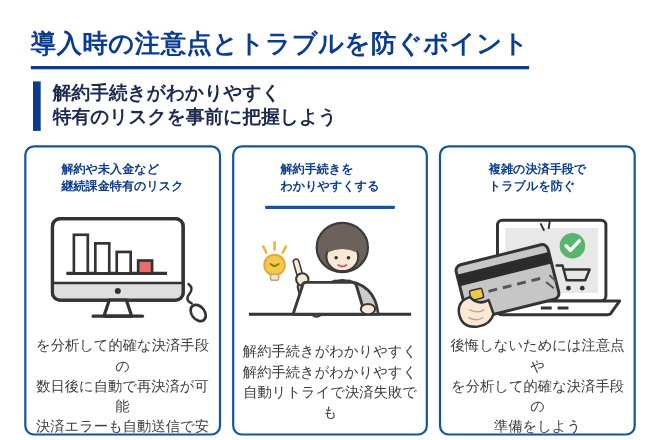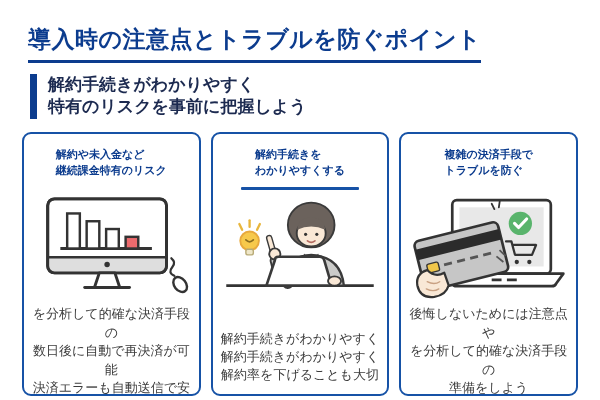--- a/index.html
+++ b/index.html
@@ -173,21 +173,21 @@
           <circle cx="58" cy="61" r="6" fill="#f9e8d6" stroke="#3a3a3a" stroke-width="2"></circle>
 
           <path d="M58 68 q0 -4 4 -4 h44 q4 0 5 4 l8 27 h-70 z" fill="#fff" stroke="#3a3a3a" stroke-width="2.8" stroke-linejoin="round"></path>
 
           <ellipse cx="122" cy="90" rx="7" ry="5" fill="#f9e8d6" stroke="#3a3a3a" stroke-width="2"></ellipse>
         </svg>
       </div>
       <div class="card-body">
         <div>解約手続きがわかりやすく</div>
         <div>解約手続きがわかりやすく</div>
-        <div>解約率を下げることも大切</div>
+        <div>自動リトライで決済失敗でも</div>
       </div>
     </div>
 
     <div class="card">
       <div class="card-title">
         <div>複雑の決済手段で</div>
         <div>トラブルを防ぐ</div>
       </div>
       <div class="card-divider"></div>
       <div class="card-illustration">

